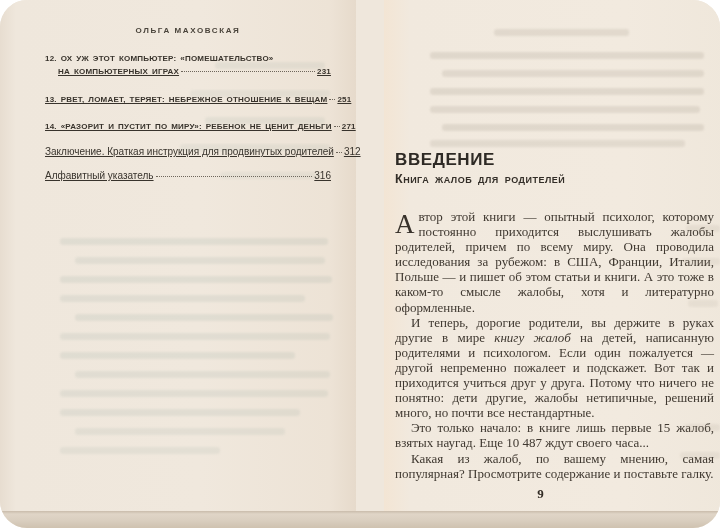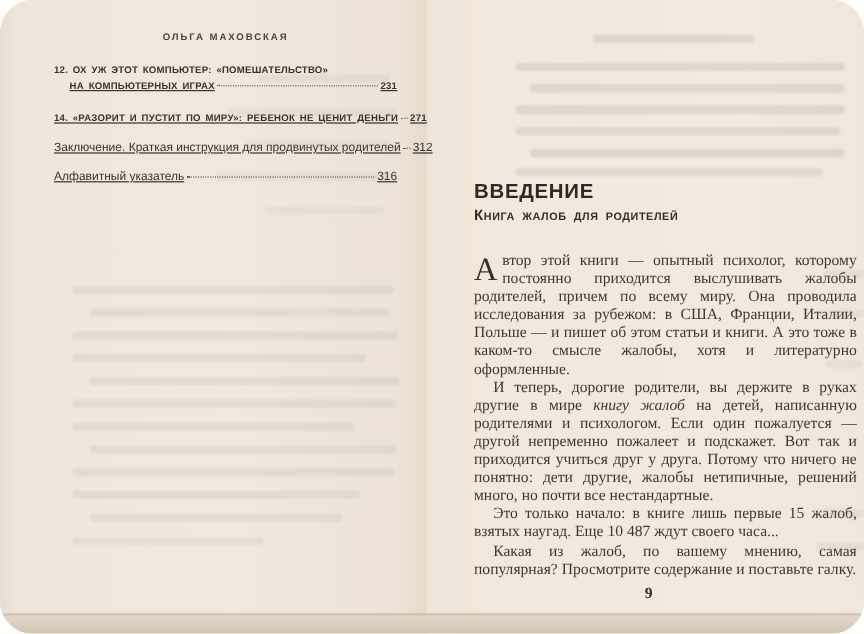--- a/index.html
+++ b/index.html
@@ -70,20 +70,27 @@
       <div class="running-head">ОЛЬГА МАХОВСКАЯ</div>
       <div class="toc">
           <div class="toc-row toc-chapter toc-gap-12">
             <div class="toc-line">12. ОХ УЖ ЭТОТ КОМПЬЮТЕР: «ПОМЕШАТЕЛЬСТВО»</div>
             <div class="toc-leader toc-indent">
               <span class="toc-text">НА КОМПЬЮТЕРНЫХ ИГРАХ</span>
               <span class="dots"></span>
               <span class="toc-pagenum">231</span>
             </div>
           </div>
+          <div class="toc-row toc-chapter toc-gap-13">
+            <div class="toc-leader">
+              <span class="toc-text">13. РВЕТ, ЛОМАЕТ, ТЕРЯЕТ: НЕБРЕЖНОЕ ОТНОШЕНИЕ К ВЕЩАМ</span>
+              <span class="dots"></span>
+              <span class="toc-pagenum">251</span>
+            </div>
+          </div>
           <div class="toc-row toc-chapter toc-gap-14">
             <div class="toc-leader">
               <span class="toc-text">14. «РАЗОРИТ И ПУСТИТ ПО МИРУ»: РЕБЕНОК НЕ ЦЕНИТ ДЕНЬГИ</span>
               <span class="dots"></span>
               <span class="toc-pagenum">271</span>
             </div>
           </div>
           <div class="toc-row toc-backmatter toc-gap-concl">
             <div class="toc-leader">
               <span class="toc-text">Заключение. Краткая инструкция для продвинутых родителей</span>

